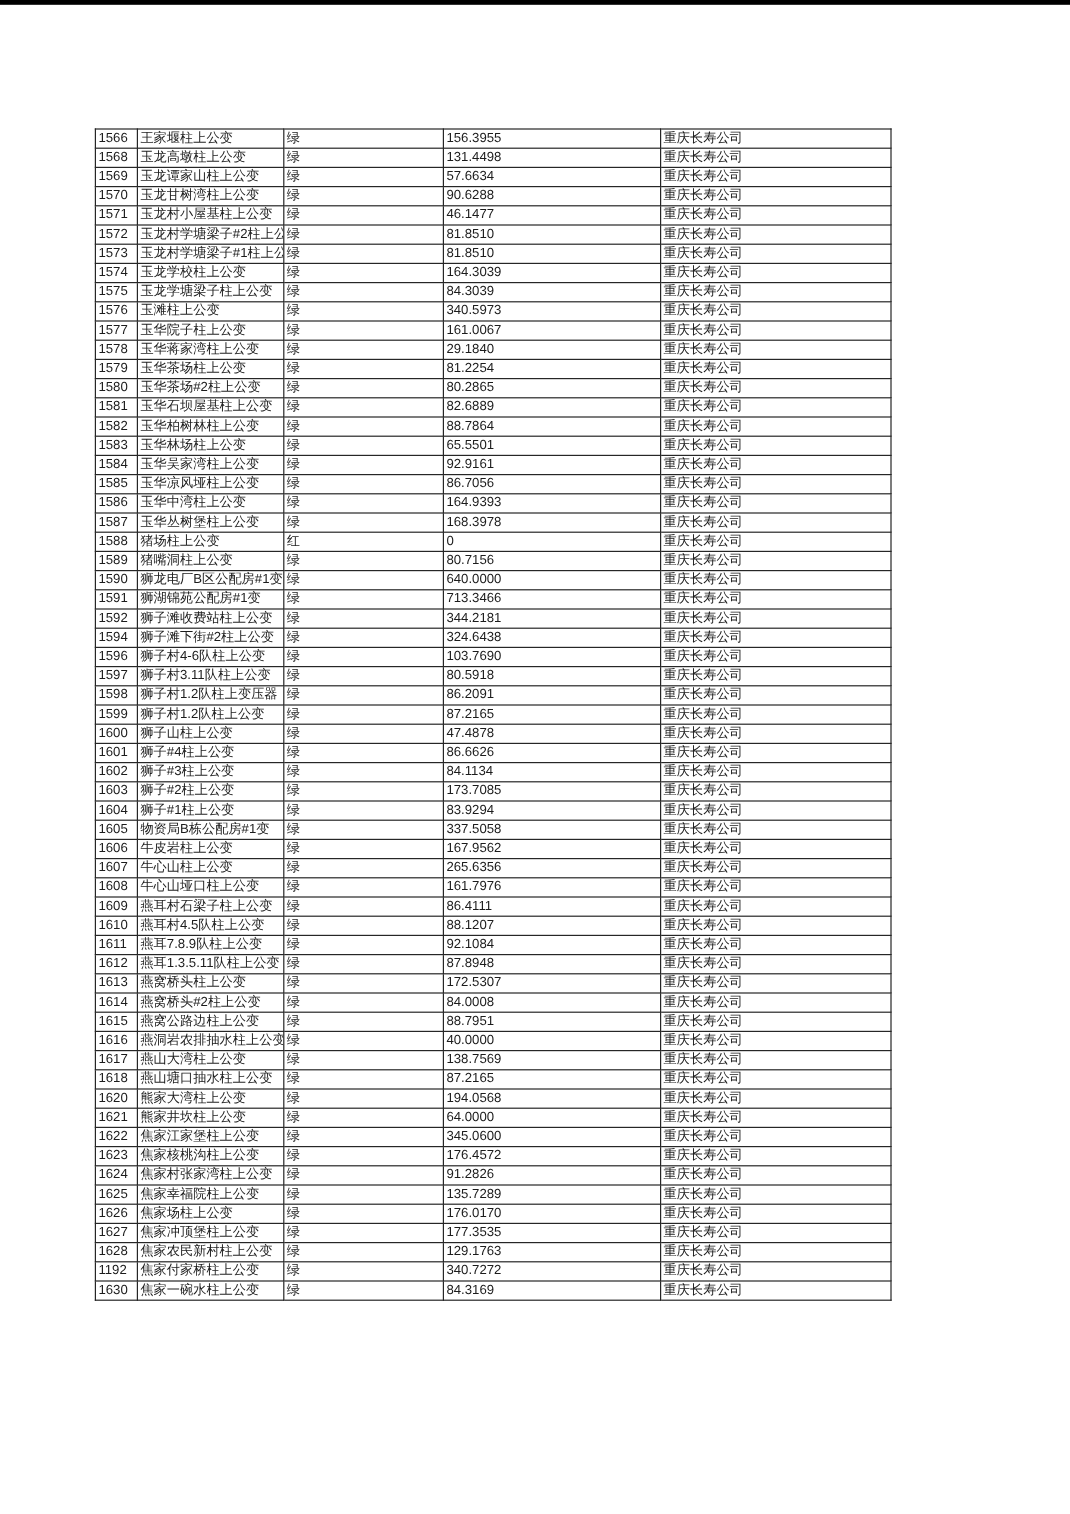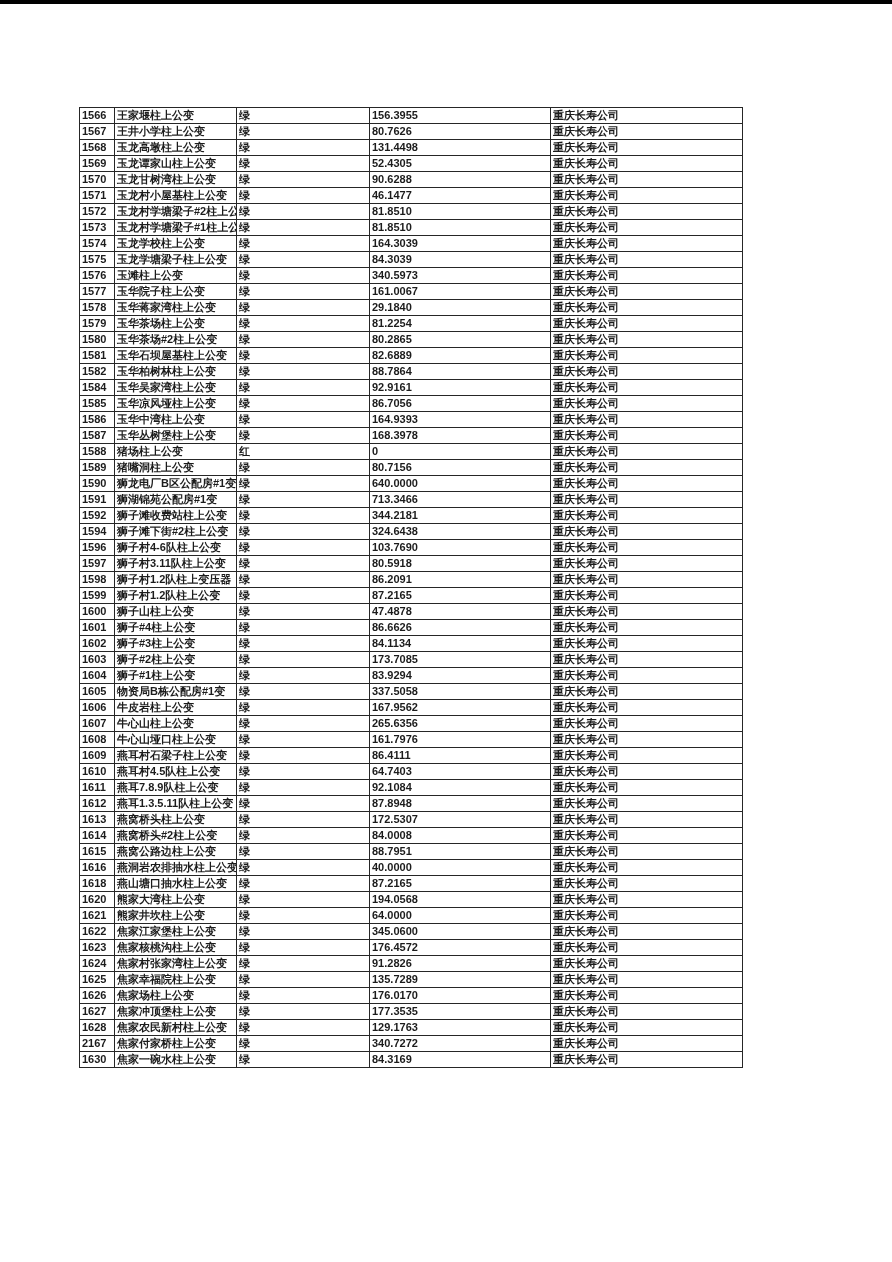--- a/index.html
+++ b/index.html
@@ -9,21 +9,20 @@
     width: 892px;
     height: 1262px;
     font-family: "Liberation Sans", sans-serif;
     overflow: hidden;
   }
   .page {
     position: relative;
     width: 892px;
     height: 1262px;
     background: #ffffff;
-    font-weight: bold;
   }
   .top-bar {
     position: absolute;
     left: 0;
     top: 0;
     width: 892px;
     height: 4px;
     background: #000000;
   }
   table.data-table {
@@ -59,38 +58,31 @@
   <table class="data-table">
     <tbody id="table-body">
         <tr>
           <td class="c-id">1566</td>
           <td class="c-name">王家堰柱上公变</td>
           <td class="c-status">绿</td>
           <td class="c-value">156.3955</td>
           <td class="c-company">重庆长寿公司</td>
         </tr>
         <tr>
-          <td class="c-id">1567</td>
-          <td class="c-name">王井小学柱上公变</td>
-          <td class="c-status">绿</td>
-          <td class="c-value">80.7626</td>
-          <td class="c-company">重庆长寿公司</td>
-        </tr>
-        <tr>
           <td class="c-id">1568</td>
           <td class="c-name">玉龙高墩柱上公变</td>
           <td class="c-status">绿</td>
           <td class="c-value">131.4498</td>
           <td class="c-company">重庆长寿公司</td>
         </tr>
         <tr>
           <td class="c-id">1569</td>
           <td class="c-name">玉龙谭家山柱上公变</td>
           <td class="c-status">绿</td>
-          <td class="c-value">52.4305</td>
+          <td class="c-value">57.6634</td>
           <td class="c-company">重庆长寿公司</td>
         </tr>
         <tr>
           <td class="c-id">1570</td>
           <td class="c-name">玉龙甘树湾柱上公变</td>
           <td class="c-status">绿</td>
           <td class="c-value">90.6288</td>
           <td class="c-company">重庆长寿公司</td>
         </tr>
         <tr>
@@ -168,20 +160,27 @@
           <td class="c-name">玉华石坝屋基柱上公变</td>
           <td class="c-status">绿</td>
           <td class="c-value">82.6889</td>
           <td class="c-company">重庆长寿公司</td>
         </tr>
         <tr>
           <td class="c-id">1582</td>
           <td class="c-name">玉华柏树林柱上公变</td>
           <td class="c-status">绿</td>
           <td class="c-value">88.7864</td>
+          <td class="c-company">重庆长寿公司</td>
+        </tr>
+        <tr>
+          <td class="c-id">1583</td>
+          <td class="c-name">玉华林场柱上公变</td>
+          <td class="c-status">绿</td>
+          <td class="c-value">65.5501</td>
           <td class="c-company">重庆长寿公司</td>
         </tr>
         <tr>
           <td class="c-id">1584</td>
           <td class="c-name">玉华吴家湾柱上公变</td>
           <td class="c-status">绿</td>
           <td class="c-value">92.9161</td>
           <td class="c-company">重庆长寿公司</td>
         </tr>
         <tr>
@@ -342,21 +341,21 @@
           <td class="c-id">1609</td>
           <td class="c-name">燕耳村石梁子柱上公变</td>
           <td class="c-status">绿</td>
           <td class="c-value">86.4111</td>
           <td class="c-company">重庆长寿公司</td>
         </tr>
         <tr>
           <td class="c-id">1610</td>
           <td class="c-name">燕耳村4.5队柱上公变</td>
           <td class="c-status">绿</td>
-          <td class="c-value">64.7403</td>
+          <td class="c-value">88.1207</td>
           <td class="c-company">重庆长寿公司</td>
         </tr>
         <tr>
           <td class="c-id">1611</td>
           <td class="c-name">燕耳7.8.9队柱上公变</td>
           <td class="c-status">绿</td>
           <td class="c-value">92.1084</td>
           <td class="c-company">重庆长寿公司</td>
         </tr>
         <tr>
@@ -388,20 +387,27 @@
           <td class="c-company">重庆长寿公司</td>
         </tr>
         <tr>
           <td class="c-id">1616</td>
           <td class="c-name">燕洞岩农排抽水柱上公变</td>
           <td class="c-status">绿</td>
           <td class="c-value">40.0000</td>
           <td class="c-company">重庆长寿公司</td>
         </tr>
         <tr>
+          <td class="c-id">1617</td>
+          <td class="c-name">燕山大湾柱上公变</td>
+          <td class="c-status">绿</td>
+          <td class="c-value">138.7569</td>
+          <td class="c-company">重庆长寿公司</td>
+        </tr>
+        <tr>
           <td class="c-id">1618</td>
           <td class="c-name">燕山塘口抽水柱上公变</td>
           <td class="c-status">绿</td>
           <td class="c-value">87.2165</td>
           <td class="c-company">重庆长寿公司</td>
         </tr>
         <tr>
           <td class="c-id">1620</td>
           <td class="c-name">熊家大湾柱上公变</td>
           <td class="c-status">绿</td>
@@ -458,21 +464,21 @@
           <td class="c-company">重庆长寿公司</td>
         </tr>
         <tr>
           <td class="c-id">1628</td>
           <td class="c-name">焦家农民新村柱上公变</td>
           <td class="c-status">绿</td>
           <td class="c-value">129.1763</td>
           <td class="c-company">重庆长寿公司</td>
         </tr>
         <tr>
-          <td class="c-id">2167</td>
+          <td class="c-id">1192</td>
           <td class="c-name">焦家付家桥柱上公变</td>
           <td class="c-status">绿</td>
           <td class="c-value">340.7272</td>
           <td class="c-company">重庆长寿公司</td>
         </tr>
         <tr>
           <td class="c-id">1630</td>
           <td class="c-name">焦家一碗水柱上公变</td>
           <td class="c-status">绿</td>
           <td class="c-value">84.3169</td>

